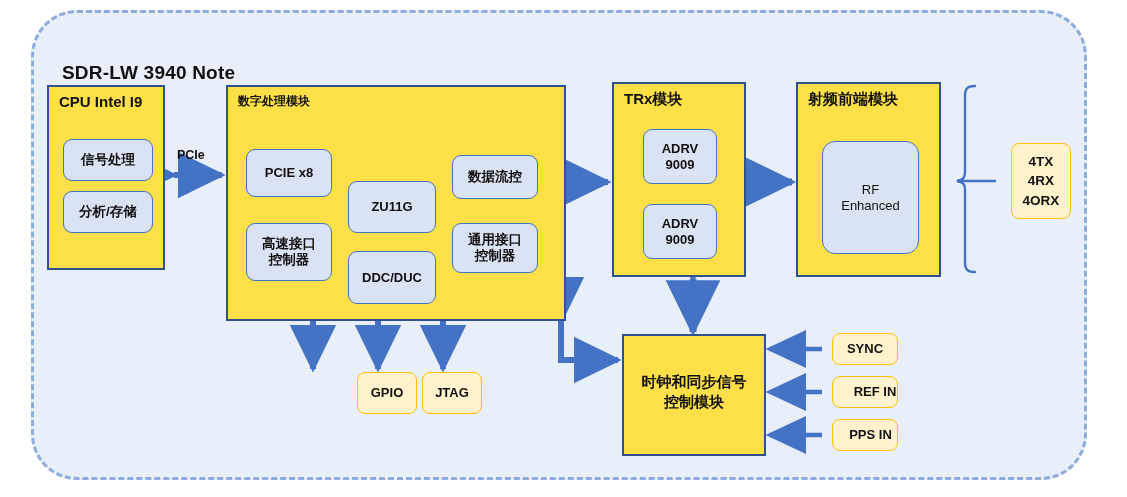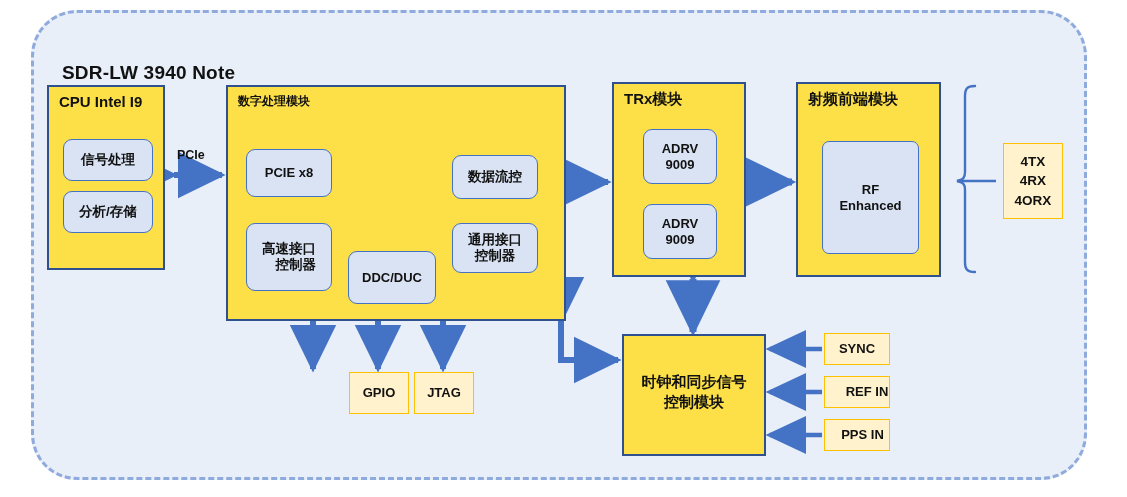--- a/index.html
+++ b/index.html
@@ -44,33 +44,34 @@
     background:#dae3f3;
     border:1.6px solid #4472c4;
     border-radius:9px;
     display:flex;align-items:center;justify-content:center;
     text-align:center;
     font-size:13px;font-weight:bold;color:#111;
     line-height:1.22;
     white-space:pre-line;
   }
   .chip.cn{font-size:13.5px;}
-  .chip.big{border-radius:7px;font-weight:bold;}
+  .chip.big{border-radius:13px;font-weight:normal;}
 
   
   .io{
     position:absolute;box-sizing:border-box;
     background:#fff2cc;
     border:1.8px solid #ffc000;
-    border-radius:0;
+    border-radius:8px;
     display:flex;align-items:center;justify-content:center;
     text-align:center;
     font-size:13px;font-weight:bold;color:#111;
     line-height:1.45;
     white-space:pre-line;
+    margin-left:8px;
   }
 
   
   .mod-center{
     position:absolute;left:0;right:0;
     text-align:center;
     font-size:15px;font-weight:bold;color:#111;
     line-height:1.35;white-space:pre-line;
   }
 
@@ -132,23 +133,24 @@
   <div class="module" style="left:47px;top:85px;width:118px;height:185px;">
     <div class="mod-title">CPU Intel I9</div>
     <div class="chip cn" style="left:14px;top:52px;width:90px;height:42px;">信号处理</div>
     <div class="chip cn" style="left:14px;top:104px;width:90px;height:42px;">分析/存储</div>
   </div>
 
   <div class="module" style="left:226px;top:85px;width:340px;height:236px;">
     <div class="mod-title" style="font-size:12px;">数字处理模块</div>
 
     <div class="chip" style="left:18px;top:62px;width:86px;height:48px;">PCIE x8</div>
-    <div class="chip cn" style="left:18px;top:136px;width:86px;height:68px;text-align:right;">高速接口
+    <div class="chip cn" style="left:18px;top:136px;width:86px;height:58px;">高速接口
 控制器</div>
 
+    <div class="chip" style="left:120px;top:94px;width:88px;height:52px;">ZU11G</div>
     <div class="chip" style="left:120px;top:164px;width:88px;height:53px;">DDC/DUC</div>
 
     <div class="chip cn" style="left:224px;top:68px;width:86px;height:44px;">数据流控</div>
     <div class="chip cn" style="left:224px;top:136px;width:86px;height:50px;">通用接口
 控制器</div>
   </div>
 
   <div class="module" style="left:612px;top:82px;width:134px;height:195px;">
     <div class="mod-title">TRx模块</div>
     <div class="chip" style="left:29px;top:45px;width:74px;height:55px;">ADRV

